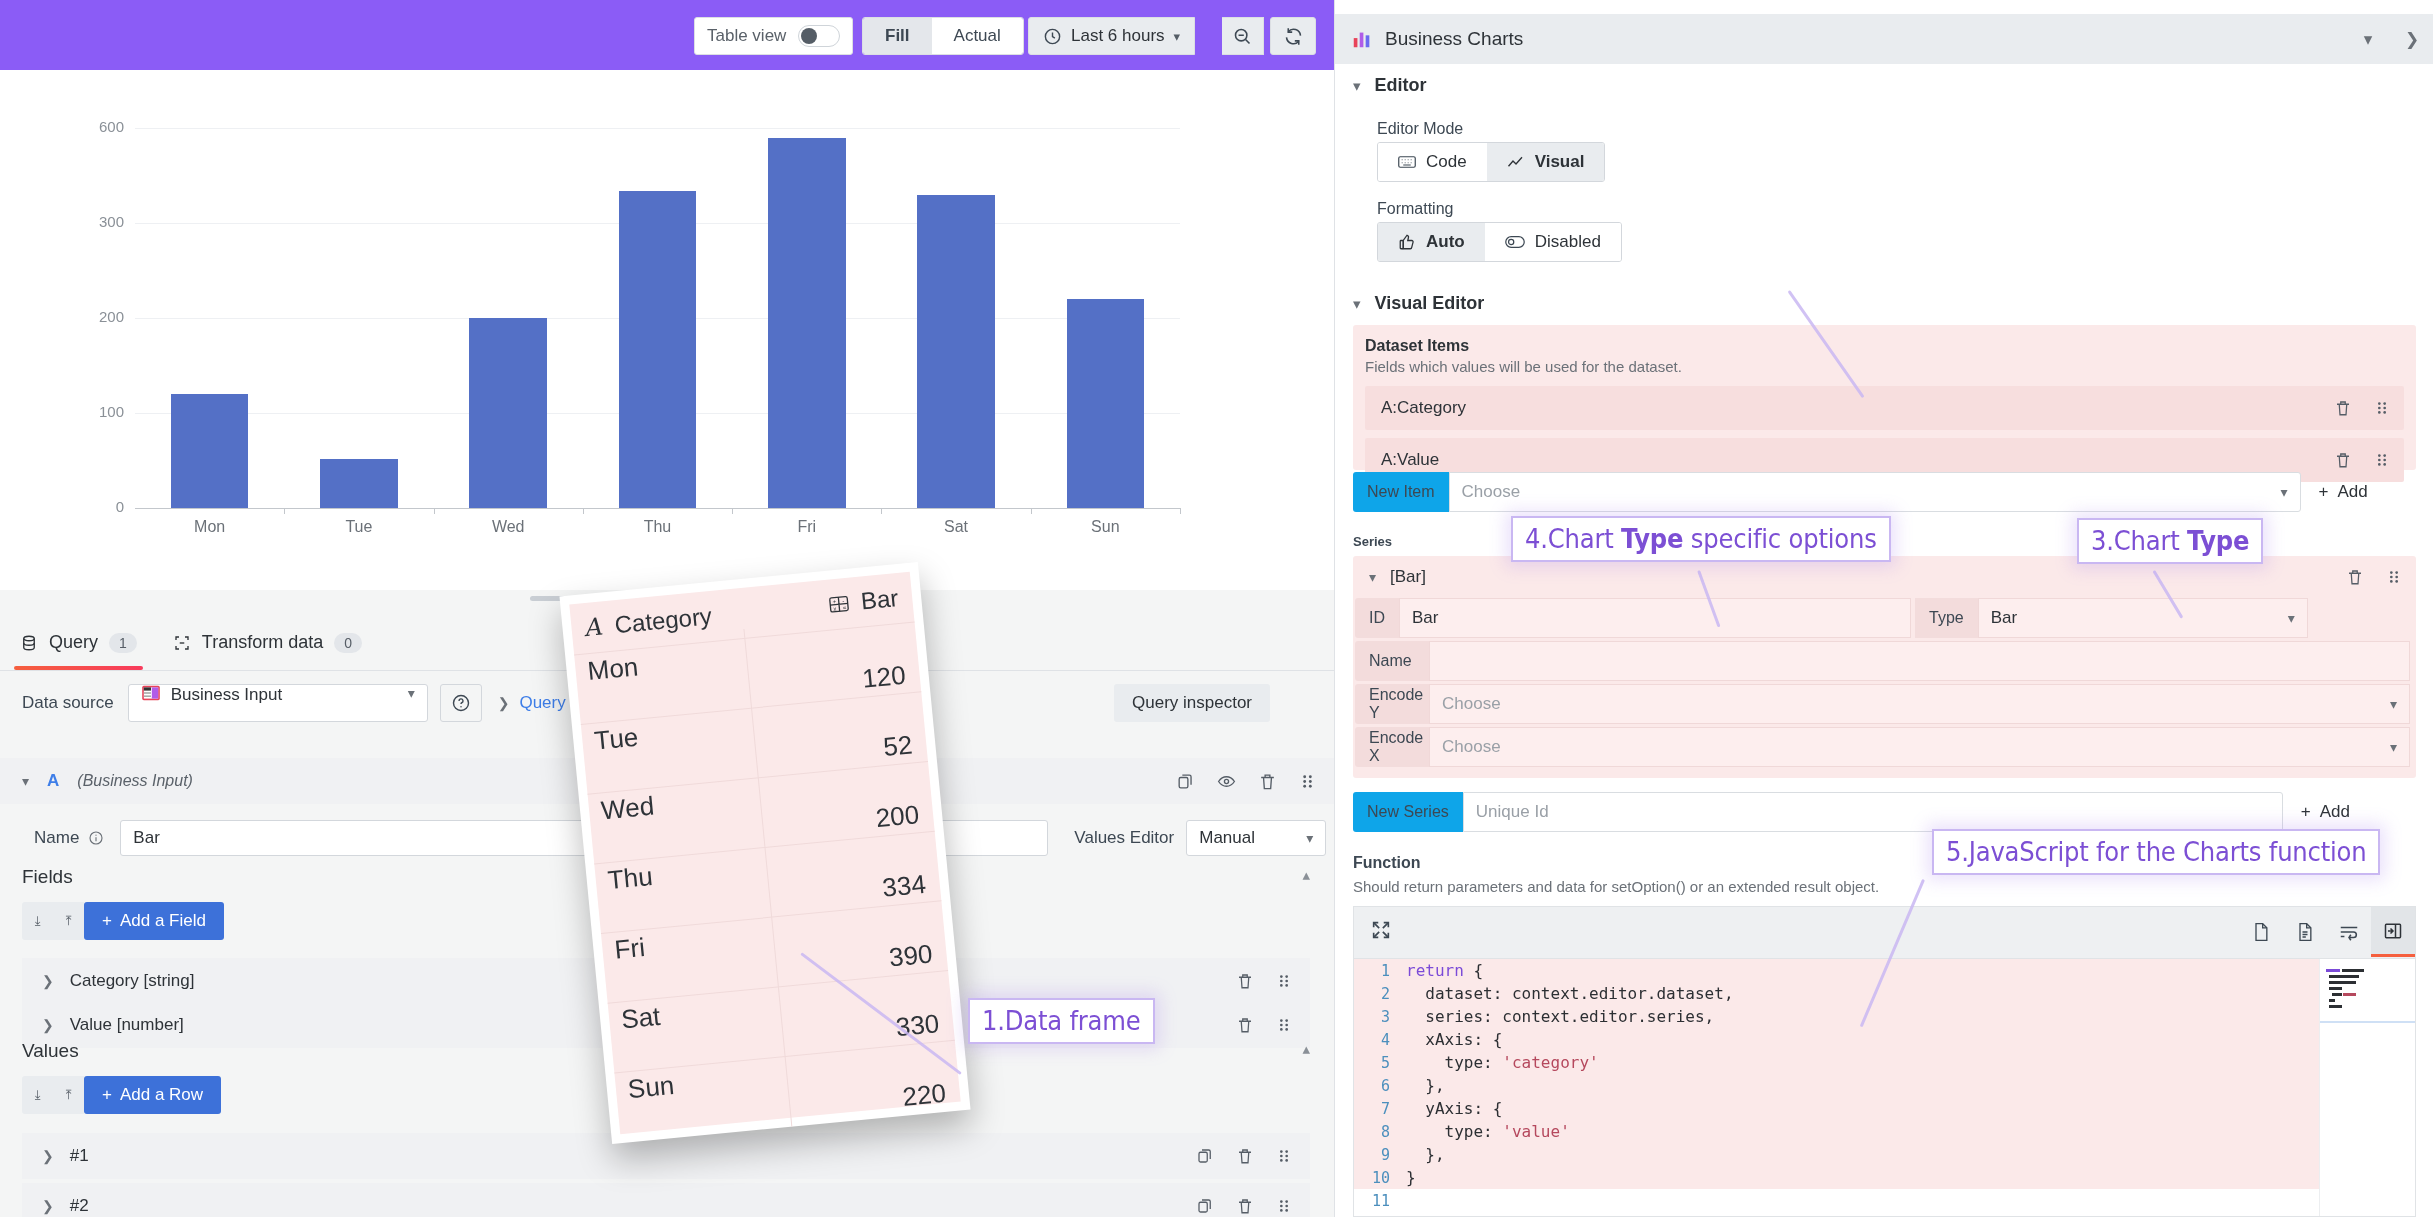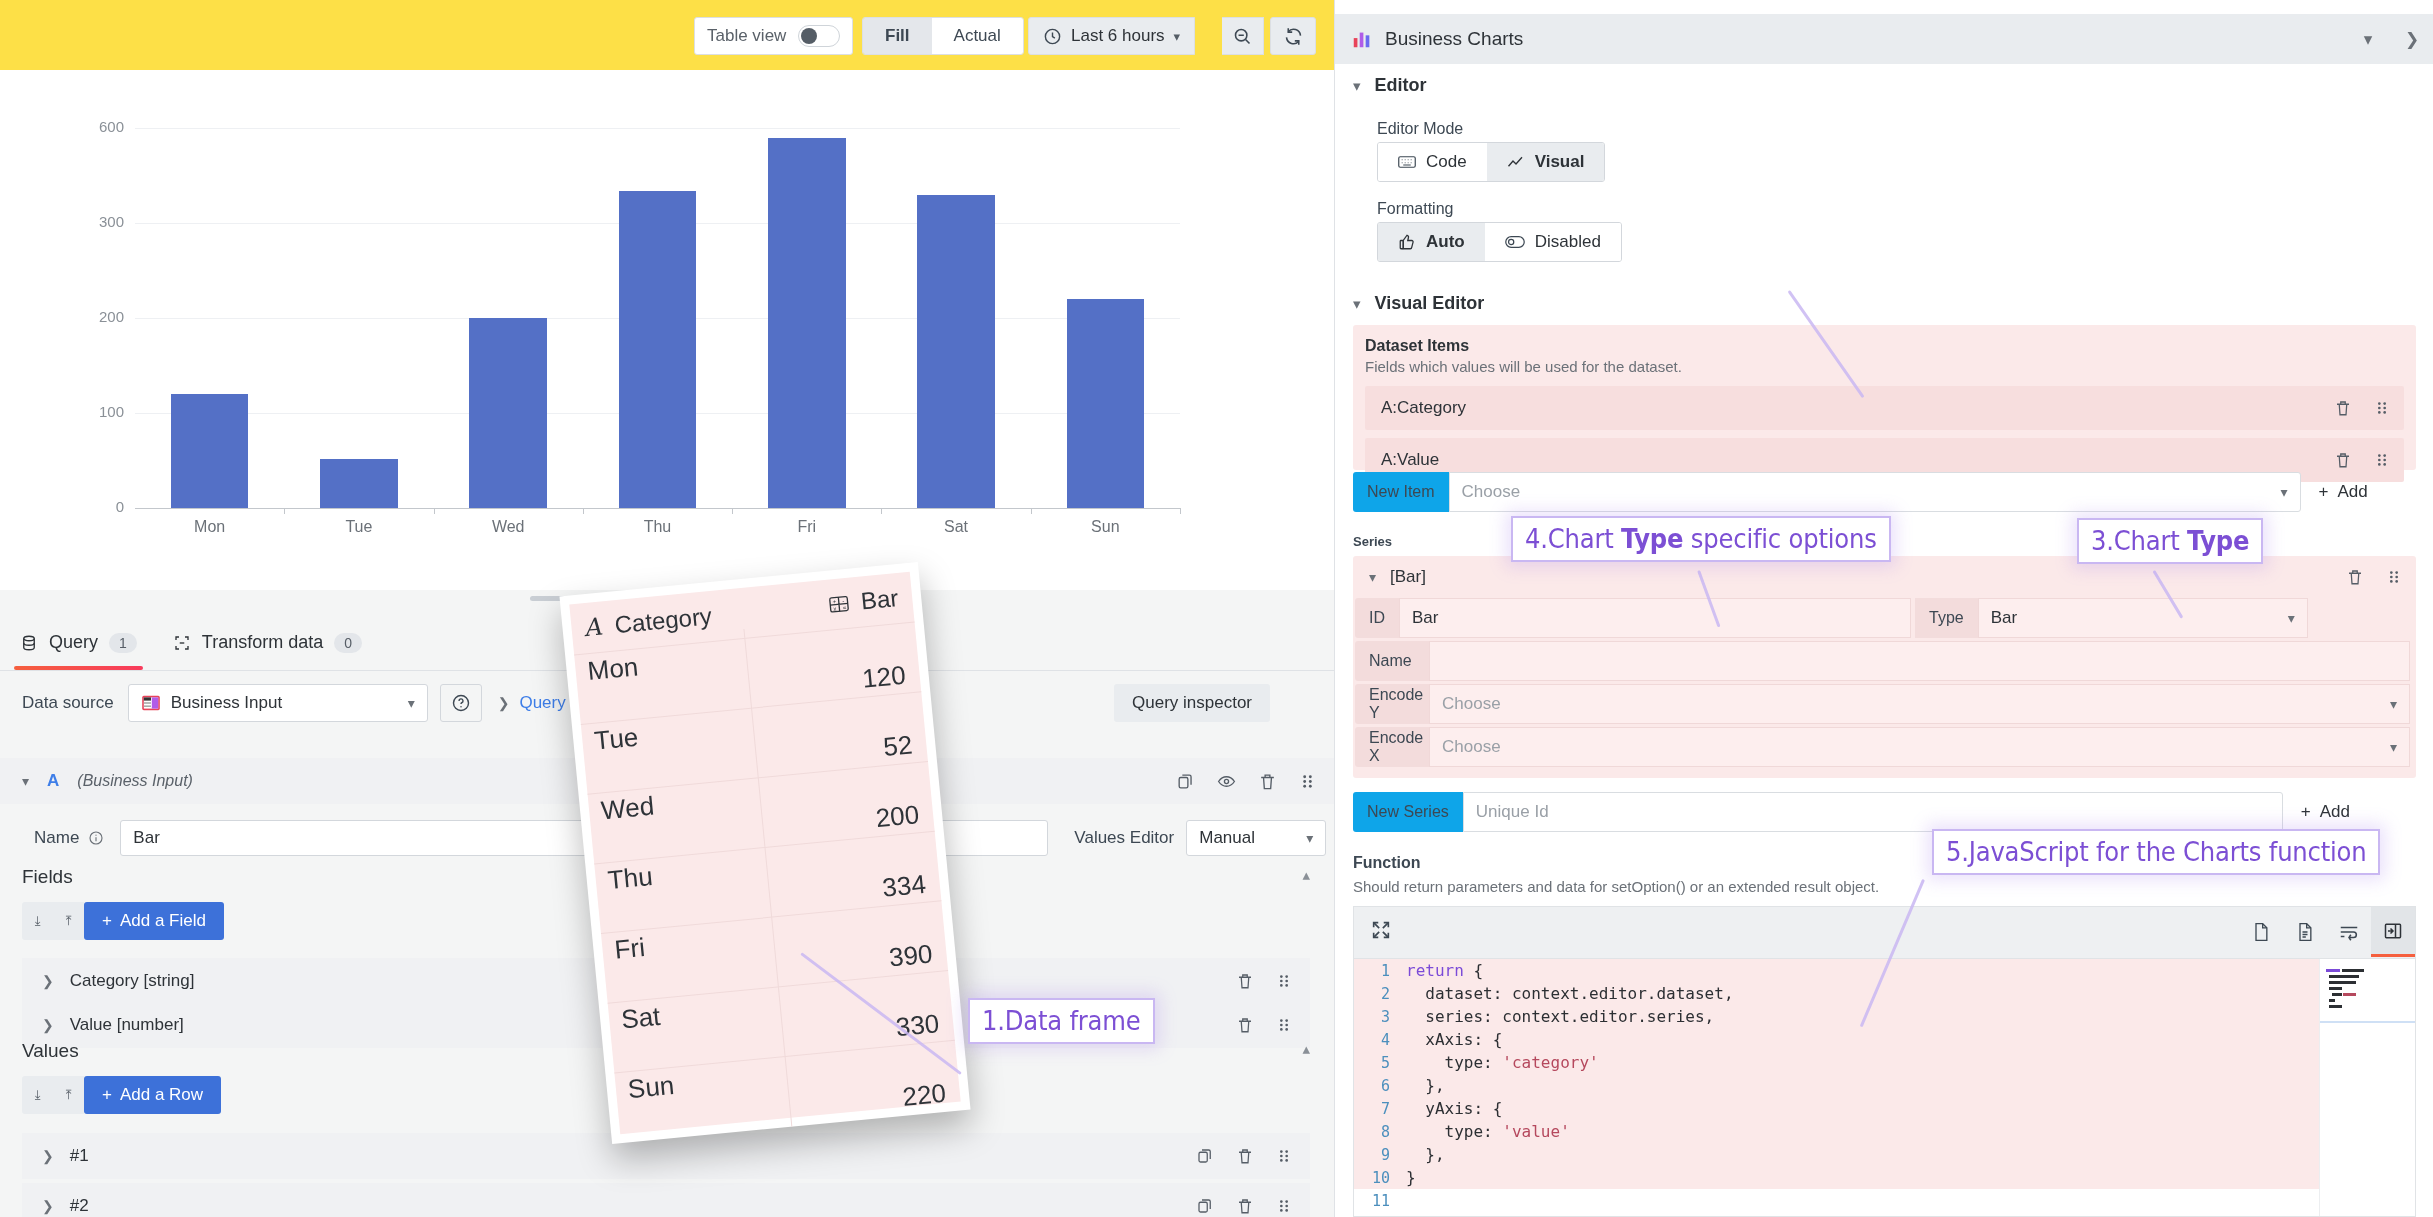--- a/index.html
+++ b/index.html
@@ -4,21 +4,21 @@
 <style>
   * { box-sizing: border-box; margin:0; padding:0; }
   html,body { width:2433px; height:1217px; overflow:hidden; background:#f4f5f5;
     font-family:"Liberation Sans", sans-serif; }
 
   .root { position:relative; width:2433px; height:1217px; }
 
   
   .left { position:absolute; left:0; top:0; width:1334px; height:1217px; background:#f4f5f5; }
 
-  .viz-toolbar { position:absolute; left:0; top:0; width:1334px; height:70px; background:#fde047; }
+  .viz-toolbar { position:absolute; left:0; top:0; width:1334px; height:70px; background:#8b5cf6; }
   .tb-group { position:absolute; display:flex; align-items:center; }
 
   .tableview-box { left:694px; top:17px; height:38px; background:#fff; border:1px solid #dcdfe3;
      border-radius:3px; padding:0 12px; gap:12px; }
   .tableview-box .lbl { font-size:17px; color:#5a6169; }
   .toggle { width:42px; height:22px; border-radius:11px; background:#fff; border:1px solid #cfd4d9;
      position:relative; }
   .toggle .knob { position:absolute; left:2px; top:2px; width:16px; height:16px; border-radius:50%;
      background:#555d66; }
 
@@ -52,21 +52,21 @@
      border-bottom:1px solid #dfe2e6; display:flex; align-items:center; padding-left:20px; gap:36px; }
   .qtab { display:flex; align-items:center; gap:11px; height:55px; font-size:18px; color:#2e3338; position:relative; }
   .qtab .badge { background:#e3e6ea; border-radius:11px; font-size:14px; color:#565d66; padding:2px 10px; }
   .qtab.active::after { content:""; position:absolute; left:-6px; right:-6px; bottom:0; height:4px;
      background:linear-gradient(90deg,#f55f3e,#f83b5c); border-radius:2px; }
 
   .datasource-row { position:absolute; left:0; top:672px; width:1334px; height:62px; display:flex;
      align-items:center; padding-left:8px; gap:0; }
   .ds-label { font-size:17px; color:#3d4853; padding:0 14px; }
   .ds-select { width:300px; height:38px; border:1px solid #d3d7dc; border-radius:3px; background:#fff;
-     display:flex; align-items:center; padding:0 12px; gap:10px; font-size:17px; color:#2e3338; position:relative; }
+     display:flex; align-items:flex-start; padding:0 12px; gap:10px; font-size:17px; color:#2e3338; position:relative; }
   .ds-help { width:42px; height:38px; border:1px solid #d3d7dc; border-radius:3px; background:#f4f5f5;
      margin-left:12px; display:flex; align-items:center; justify-content:center; }
   .qopts { display:flex; align-items:center; gap:10px; margin-left:16px; font-size:17px; color:#3e7ee8; }
   .qinspector { position:absolute; left:1114px; top:684px; height:38px; background:#e9ecef;
      border-radius:3px; display:flex; align-items:center; padding:0 18px; font-size:17px; color:#2e3338; }
 
   .qrow-header { position:absolute; left:0; top:758px; width:1334px; height:46px; background:#f0f1f3;
      display:flex; align-items:center; padding-left:22px; gap:18px; }
   .qrow-header .letter { color:#3e7ee8; font-size:17px; font-weight:bold; }
   .qrow-header .ds { font-style:italic; font-size:16px; color:#5a6169; }

